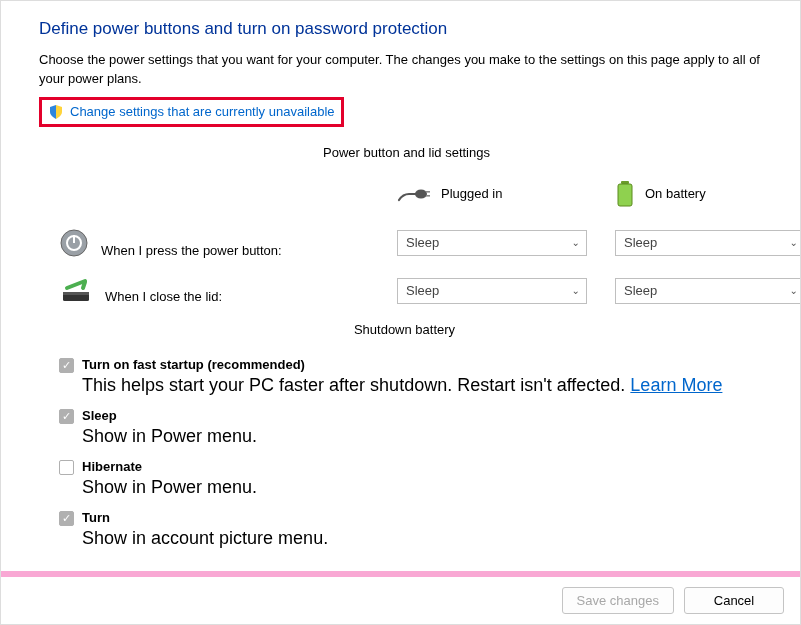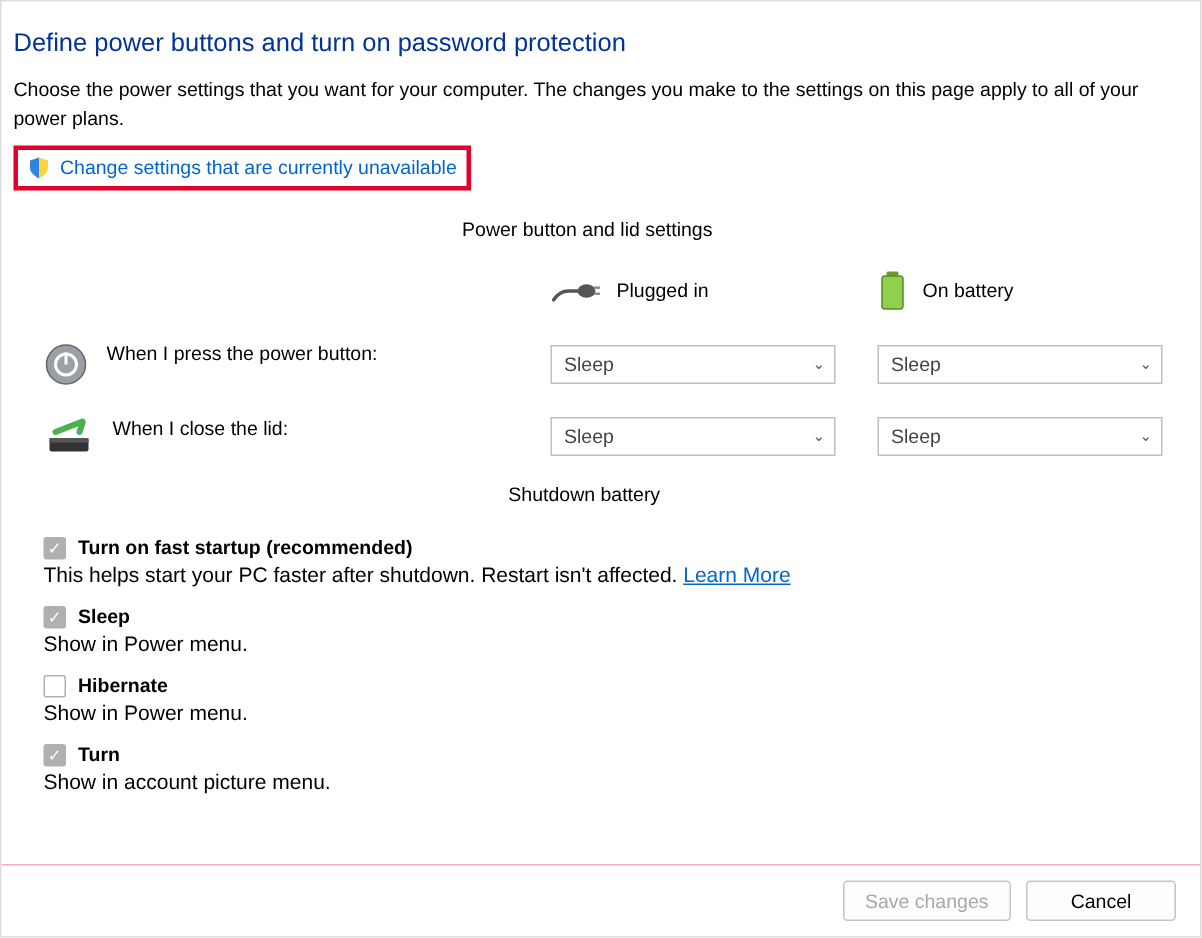--- a/index.html
+++ b/index.html
@@ -7,21 +7,21 @@
       font-family: "Segoe UI", Tahoma, sans-serif;
       font-size: 13px;
       background: #fff;
       color: #000;
       width: 801px;
       height: 625px;
       border: 1px solid #ddd;
       position: relative;
     }
     .content {
-      padding: 18px 26px 0 8px;
+      padding: 18px 26px 0 38px;
     }
     .page-title {
       color: #003399;
       font-size: 17px;
       font-weight: 400;
       margin-bottom: 12px;
     }
     .description {
       font-size: 13px;
       line-height: 1.45;
@@ -58,21 +58,21 @@
       padding-right: 20px;
     }
     .col-head {
       display: flex;
       align-items: center;
       gap: 10px;
       justify-content: flex-start;
     }
     .row-label {
       display: flex;
-      align-items: flex-start;
+      align-items: flex-end;
       gap: 12px;
     }
     .select {
       display: flex;
       align-items: center;
       justify-content: space-between;
       border: 1px solid #bfbfbf;
       padding: 3px 6px 3px 8px;
       font-size: 13px;
       background: #fff;
@@ -102,29 +102,30 @@
       display: flex;
       align-items: center;
       justify-content: center;
       font-size: 11px;
       color: #fff;
     }
     .chk.checked { background: #b0b0b0; border-color: #b0b0b0; }
     .chk.checked::after { content: "✓"; }
     .chk-title { font-weight: 600; }
     .chk-sub {
+      margin-left: 23px;
       margin-bottom: 12px;
-      font-size: 14px;
+      font-size: 18px;
     }
     .footer {
       position: absolute;
       bottom: 0;
       left: 0;
       right: 0;
-      border-top: 1px solid #f9a8d4;
+      border-top: 6px solid #f9a8d4;
       display: flex;
       justify-content: flex-end;
       gap: 10px;
       padding: 10px 16px;
     }
     .btn {
       min-width: 100px;
       padding: 5px 14px;
       border: 1px solid #c4c4c4;
       border-radius: 3px;

